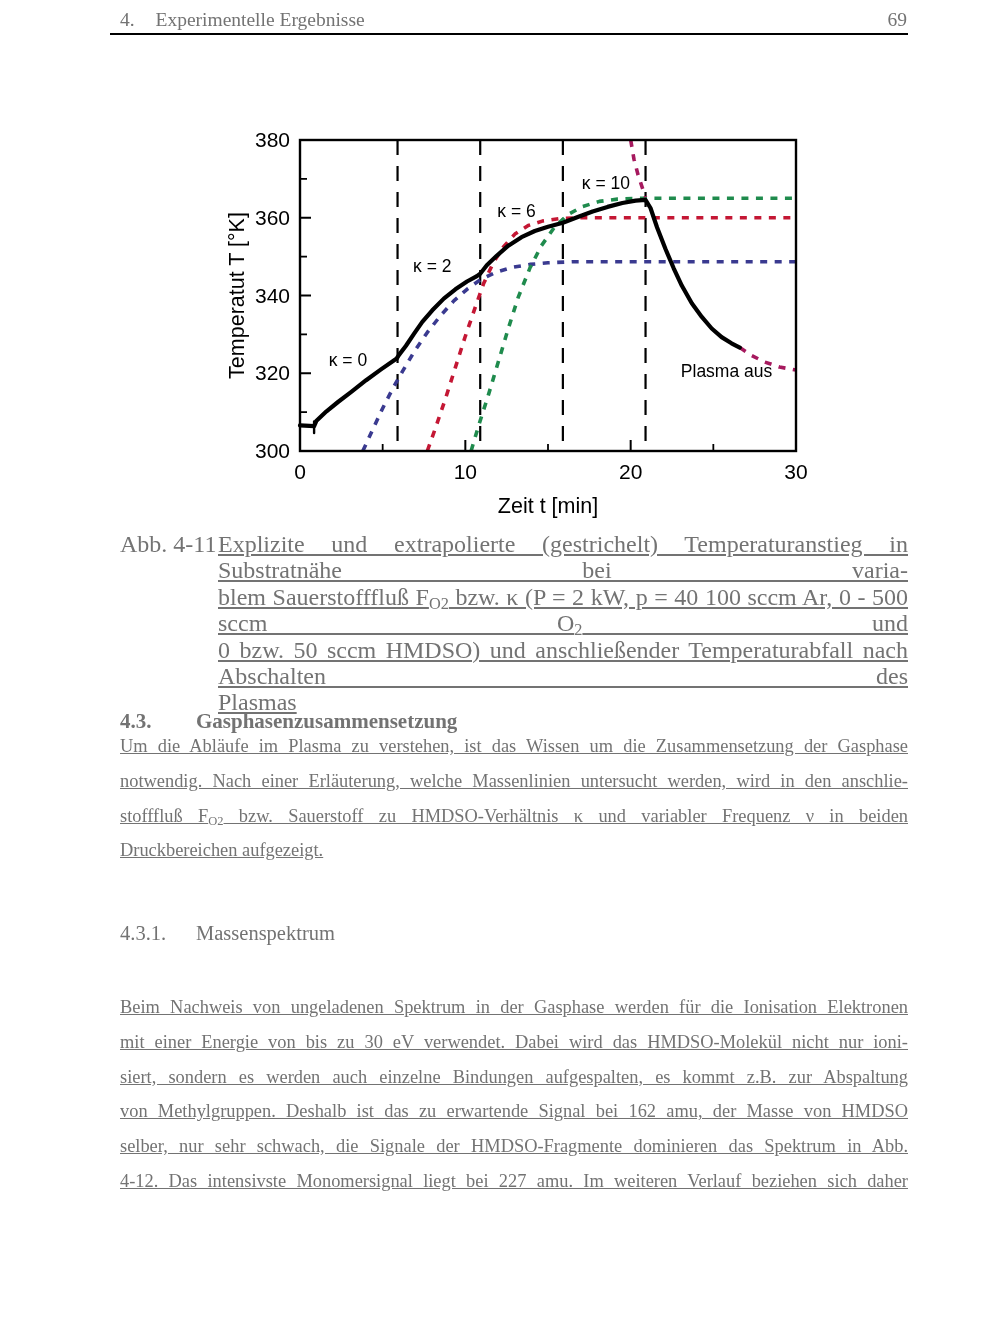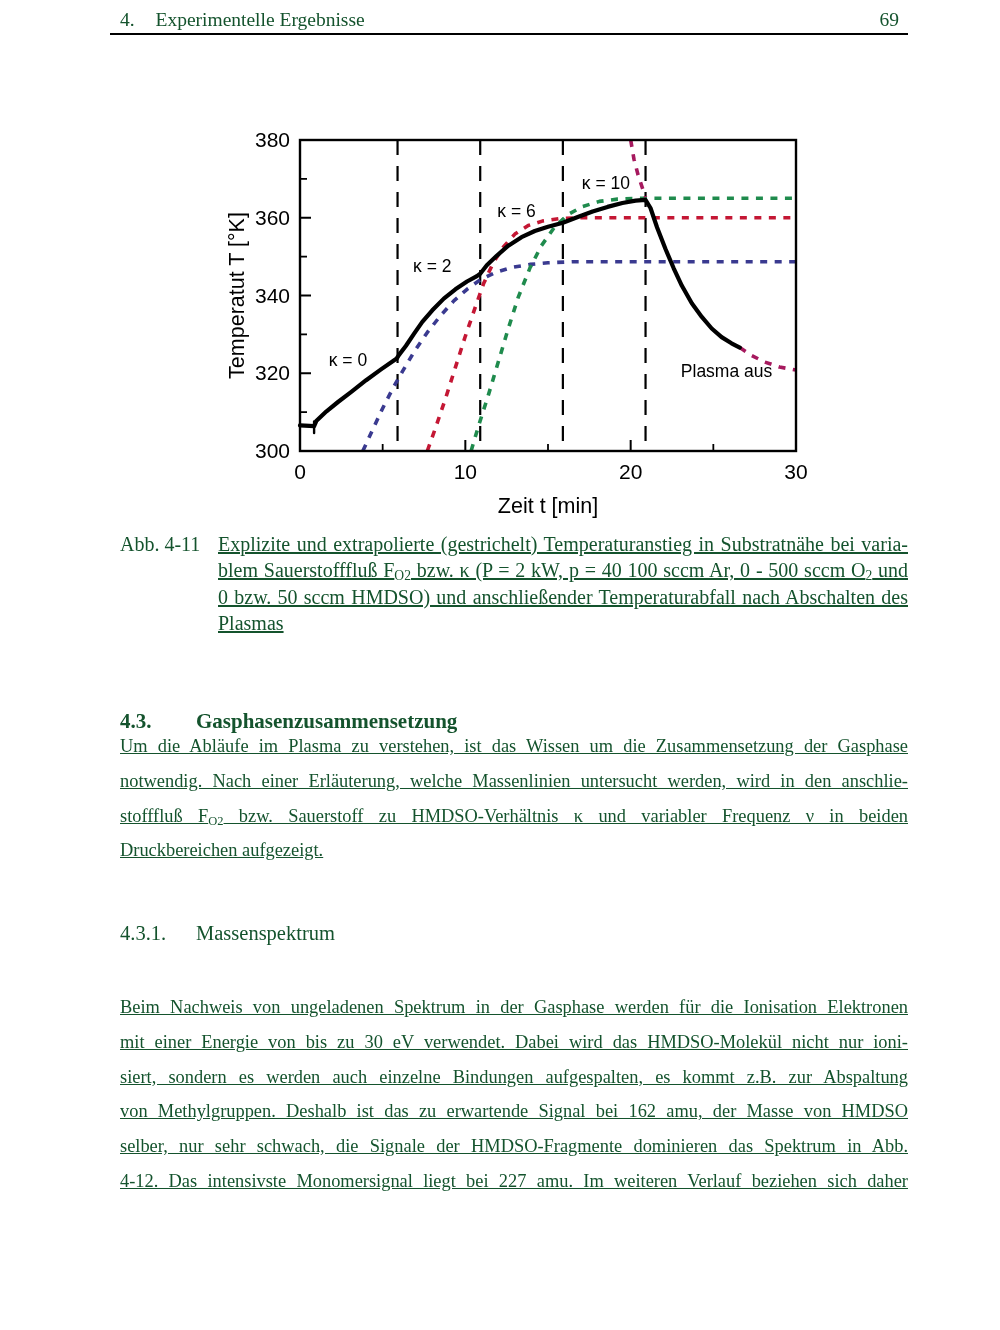--- a/index.html
+++ b/index.html
@@ -1,31 +1,31 @@
 <!DOCTYPE html>
 <html><head>
 <meta charset="utf-8">
 <style>
   html,body{margin:0;padding:0;background:#ffffff;}
   .page{position:relative;width:1000px;height:1330px;background:#ffffff;
-        font-family:"Liberation Serif",serif;color:#14532d;overflow:hidden;}
+        font-family:"Liberation Serif",serif;color:#737373;overflow:hidden;}
 
   
   .header{position:absolute;top:9px;left:120px;right:93px;font-size:19.5px;}
   .ch-num{margin-right:16px;}
-  .pg-num{position:absolute;right:8px;top:0;}
+  .pg-num{position:absolute;right:0;top:0;}
   .rule{position:absolute;top:33px;left:110px;width:798px;border-top:2.3px solid #000;}
 
   
   .figure{position:absolute;top:127px;left:228px;margin:0;}
   svg text{fill:#000;}
 
   
   .caption{position:absolute;top:531px;left:120px;width:788px;
-           font-size:20px;line-height:26.4px;display:flex;}
+           font-size:24px;line-height:26.4px;display:flex;}
   .cap-label{width:98px;flex:none;}
   .cap-body{flex:1;}
 
   
   .heading{position:absolute;left:120px;font-size:21px;font-weight:bold;}
   .h43{top:709px;}
   .subheading{position:absolute;left:120px;font-size:20.5px;font-weight:normal;}
   .h431{top:922px;}
   .h-num{display:inline-block;width:76px;}
 

